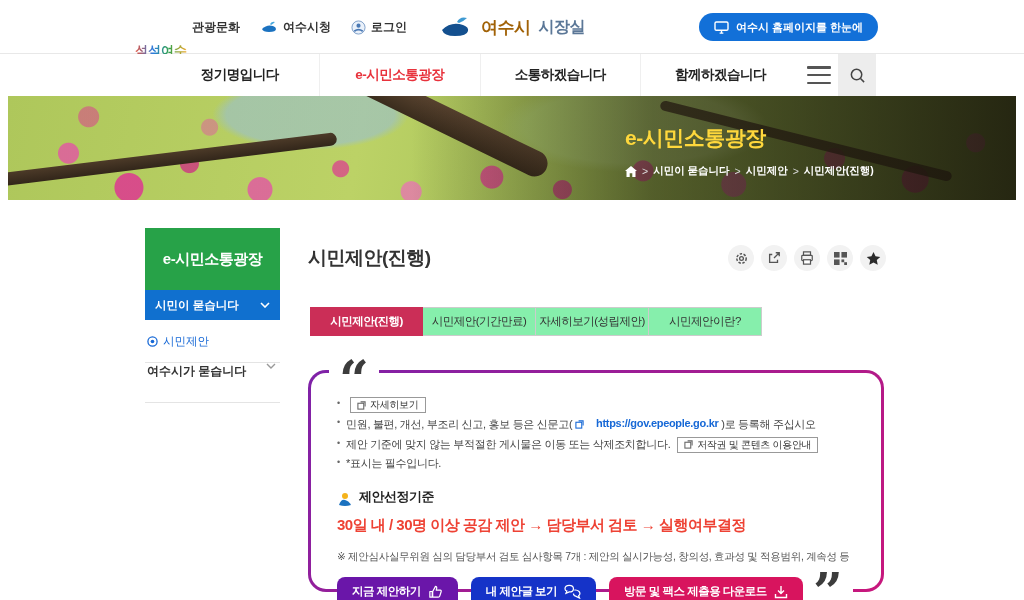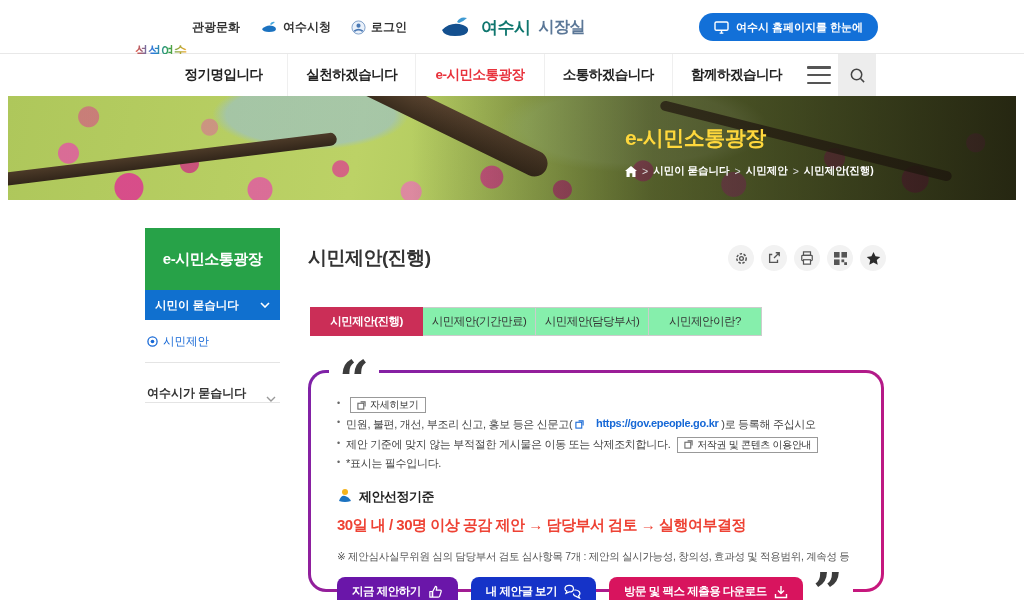--- a/index.html
+++ b/index.html
@@ -12,21 +12,21 @@
   
   .top-header { position:absolute; top:0; left:0; right:0; height:54px; background:#fff; border-bottom:1px solid #e8e8e8; }
   .h-left { position:absolute; left:135px; top:0; height:54px; display:flex; align-items:center; gap:20px; }
   .h-group { display:flex; align-items:center; gap:5px; font-size:12px; font-weight:bold; color:#333; cursor:pointer; }
   .brand-small {
     font-size:13px; font-weight:bold;
     background:linear-gradient(90deg,#e8543c,#2a7de1 35%,#31a24c 65%,#f5a623);
     -webkit-background-clip:text; background-clip:text; color:transparent;margin-top:47px;
   }
   .h-center { position:absolute; left:0; right:0; top:0; height:54px; display:flex; align-items:center; justify-content:center; gap:8px; pointer-events:none; }
-  .site-bold { font-size:17px; font-weight:bold; color:#0f766e; letter-spacing:-0.5px; }
+  .site-bold { font-size:17px; font-weight:bold; color:#a16207; letter-spacing:-0.5px; }
   .site-rest { font-size:16px; font-weight:bold; color:#5b7797; letter-spacing:-0.5px; }
   .home-btn {
     position:absolute; right:146px; top:13px; height:28px; border:none; border-radius:14px;
     background:#1270d8; color:#fff; font-size:11px; font-weight:bold;
     display:flex; align-items:center; gap:7px; padding:0 15px; cursor:pointer;
     font-family:inherit;
   }
   
   .main-nav { position:absolute; top:54px; left:0; right:0; height:42px; background:#fff; }
   .nav-items { position:absolute; left:160px; top:0; width:640px; height:42px; display:flex; }
@@ -69,21 +69,21 @@
   .hero::after { content:""; position:absolute; inset:0; background:linear-gradient(to right, rgba(22,17,9,0) 40%, rgba(22,17,9,.55) 64%, rgba(22,17,9,.85) 100%); }
   .hero-text { position:absolute; left:617px; top:28px; z-index:2; }
   .hero-title { color:#ffd83c; font-size:21px; font-weight:bold; letter-spacing:-0.5px; }
   .breadcrumb { margin-top:12px; display:flex; align-items:center; gap:5px; color:#fff; font-size:10.5px; font-weight:bold; }
   .crumb-sep { color:#ddd; font-weight:normal; }
   
   .sidebar { position:absolute; left:145px; top:228px; width:135px; }
   .sb-green { height:62px; background:#27a248; color:#fff; font-size:15px; font-weight:bold; display:flex; align-items:center; justify-content:center; letter-spacing:-0.5px; }
   .sb-blue { height:30px; background:#1070cf; color:#fff; font-size:11.5px; font-weight:bold; display:flex; align-items:center; justify-content:space-between; padding:0 10px; cursor:pointer; }
   .sb-link { display:flex; align-items:center; gap:5px; padding:14px 2px 13px; color:#1668d6; font-size:11.5px; border-bottom:1px solid #e4e4e4; cursor:pointer; }
-  .sb-group2 { height:40px; display:flex; align-items:flex-end; justify-content:space-between; padding:0 4px 0 2px; font-size:12px; font-weight:bold; color:#333; border-bottom:1px solid #e4e4e4; cursor:pointer; }
+  .sb-group2 { height:40px; display:flex; align-items:flex-start; justify-content:space-between; padding:0 4px 0 2px; font-size:12px; font-weight:bold; color:#333; border-bottom:1px solid #e4e4e4; cursor:pointer; }
   
   .page-title { position:absolute; left:308px; top:245px; font-size:19px; font-weight:bold; color:#333; letter-spacing:-0.5px; }
   .icon-row { position:absolute; right:138px; top:245px; display:flex; gap:7px; }
   .circle-icon { width:26px; height:26px; border-radius:50%; background:#f2f2f2; border:none; display:flex; align-items:center; justify-content:center; cursor:pointer; padding:0; }
   .tabs { position:absolute; left:310px; top:307px; display:flex; }
   .tab {
     width:113px; height:29px; display:flex; align-items:center; justify-content:center;
     background:#86efac; border:1px solid #ccc; border-left:none; font-size:11.5px; color:#333;
     cursor:pointer; letter-spacing:-0.5px;
   }
@@ -97,21 +97,21 @@
     padding:24px 26px 0;
   }
   .q-mark { position:absolute; font-family:"DejaVu Serif","Liberation Serif",serif; font-weight:bold; font-size:52px; line-height:0.4; color:#3c3c3c; background:#fff; padding:0 10px; }
   .q-open { left:18px; top:-3px; }
   .q-close { right:28px; bottom:-14px; }
   .notice-list { list-style:none; font-size:11px; color:#444; line-height:1.45; letter-spacing:-0.3px; }
   .notice-list li { padding-left:9px; position:relative; margin-bottom:3px; }
   .notice-list li::before { content:"•"; position:absolute; left:0; top:0; color:#666; font-size:9px; }
   .mini-btn { display:inline-flex; align-items:center; gap:4px; border:1px solid #999; background:#fff; font-size:10px; color:#333; padding:0 6px; margin-left:4px; cursor:pointer; font-family:inherit; letter-spacing:-0.3px; vertical-align:middle; }
   .ext-link { color:#1668d6; font-weight:bold; text-decoration:none; display:inline-flex; align-items:center; gap:12px; cursor:pointer; }
-  .criteria-head { display:flex; align-items:flex-start; gap:6px; margin-top:16px; font-size:13px; font-weight:bold; color:#222; letter-spacing:-0.5px; }
+  .criteria-head { display:flex; align-items:flex-end; gap:6px; margin-top:16px; font-size:13px; font-weight:bold; color:#222; letter-spacing:-0.5px; }
   .criteria-highlight { margin-top:10px; font-size:15px; font-weight:bold; color:#ee4234; letter-spacing:-0.5px; }
   .criteria-note { margin-top:15px; font-size:10.5px; color:#555; letter-spacing:-0.3px; }
   .actions { display:flex; gap:13px; margin-top:13px; }
   .act-btn { height:30px; border:none; border-radius:8px; color:#fff; font-size:11.5px; font-weight:bold; display:flex; align-items:center; gap:7px; padding:0 15px; cursor:pointer; font-family:inherit; letter-spacing:-0.5px; }
   .act-purple { background:#6a16a9; }
   .act-blue { background:#1533c8; }
   .act-pink { background:#d8145e; }
   svg { flex-shrink:0; }
 </style>
 </head>
@@ -154,21 +154,20 @@
           <rect x="1" y="1" width="14" height="9" rx="1.5" fill="none" stroke="#fff" stroke-width="1.5"></rect>
           <path d="M6 13 H10 M8 10 V13" stroke="#fff" stroke-width="1.5"></path>
         </svg>
       <span>여수시 홈페이지를 한눈에</span>
     </button>
   </header>
 
   <nav class="main-nav">
     <div class="nav-items">
       <a class="nav-item">정기명입니다</a>
-      <a class="nav-item">실천하겠습니다</a>
       <a class="nav-item active">e-시민소통광장</a>
       <a class="nav-item">소통하겠습니다</a>
       <a class="nav-item">함께하겠습니다</a>
     </div>
     <button class="hamburger" aria-label="menu">
       <span></span>
         <span></span>
         <span></span>
     </button>
     <button class="search-box" aria-label="search">
@@ -257,21 +256,21 @@
       <button class="circle-icon" aria-label="favorite">
         <svg width="15" height="15" viewBox="0 0 16 16">
             <path d="M8 1 L10.2 5.7 L15.2 6.3 L11.5 9.7 L12.5 14.7 L8 12.2 L3.5 14.7 L4.5 9.7 L0.8 6.3 L5.8 5.7 Z" fill="#2b2b2b"></path>
           </svg>
       </button>
     </div>
 
     <div class="tabs">
       <div class="tab active">시민제안(진행)</div>
       <div class="tab">시민제안(기간만료)</div>
-      <div class="tab">시민제안(담당부서)</div>
+      <div class="tab">자세히보기(성립제안)</div>
       <div class="tab">시민제안이란?</div>
     </div>
 
     <div class="quote-box">
       <span class="q-mark q-open">“</span>
       <span class="q-mark q-close">”</span>
 
       <ul class="notice-list">
         <li>
           <button class="mini-btn">

